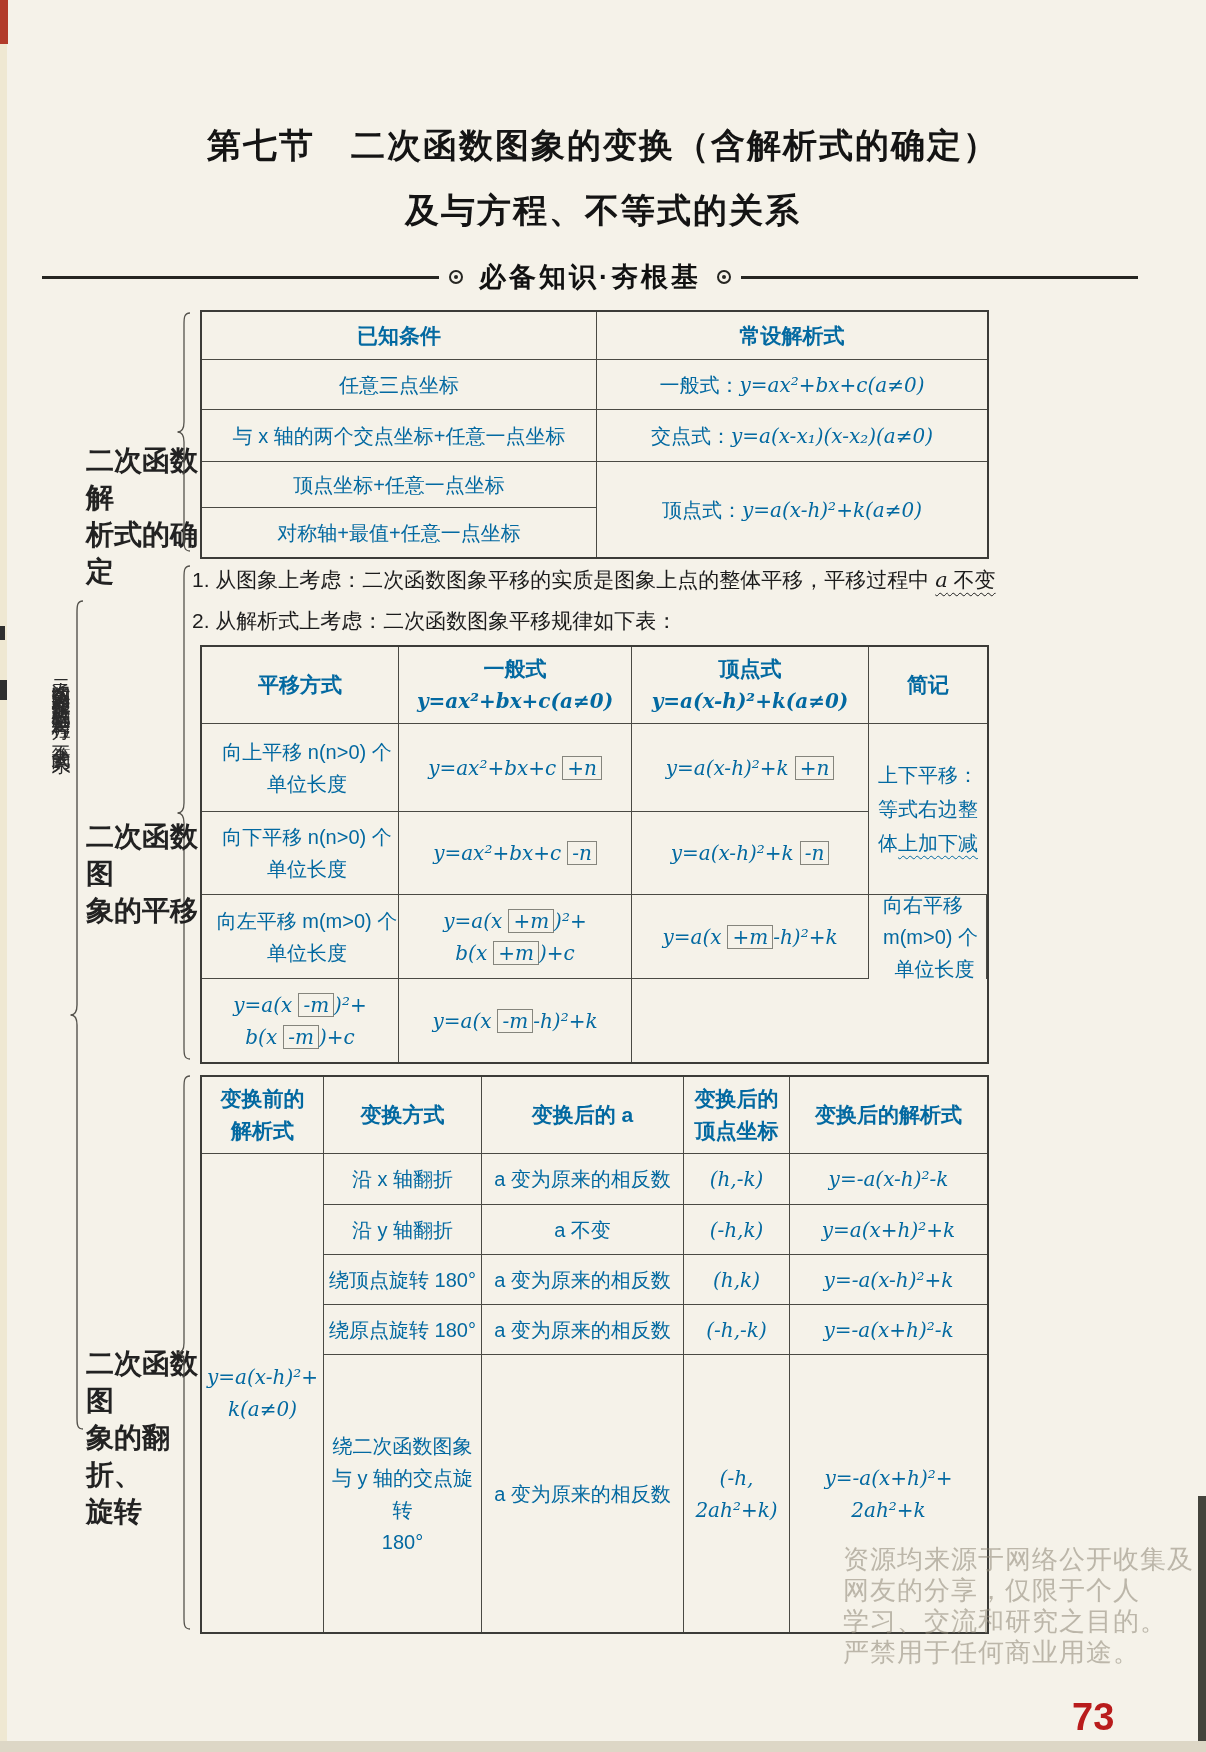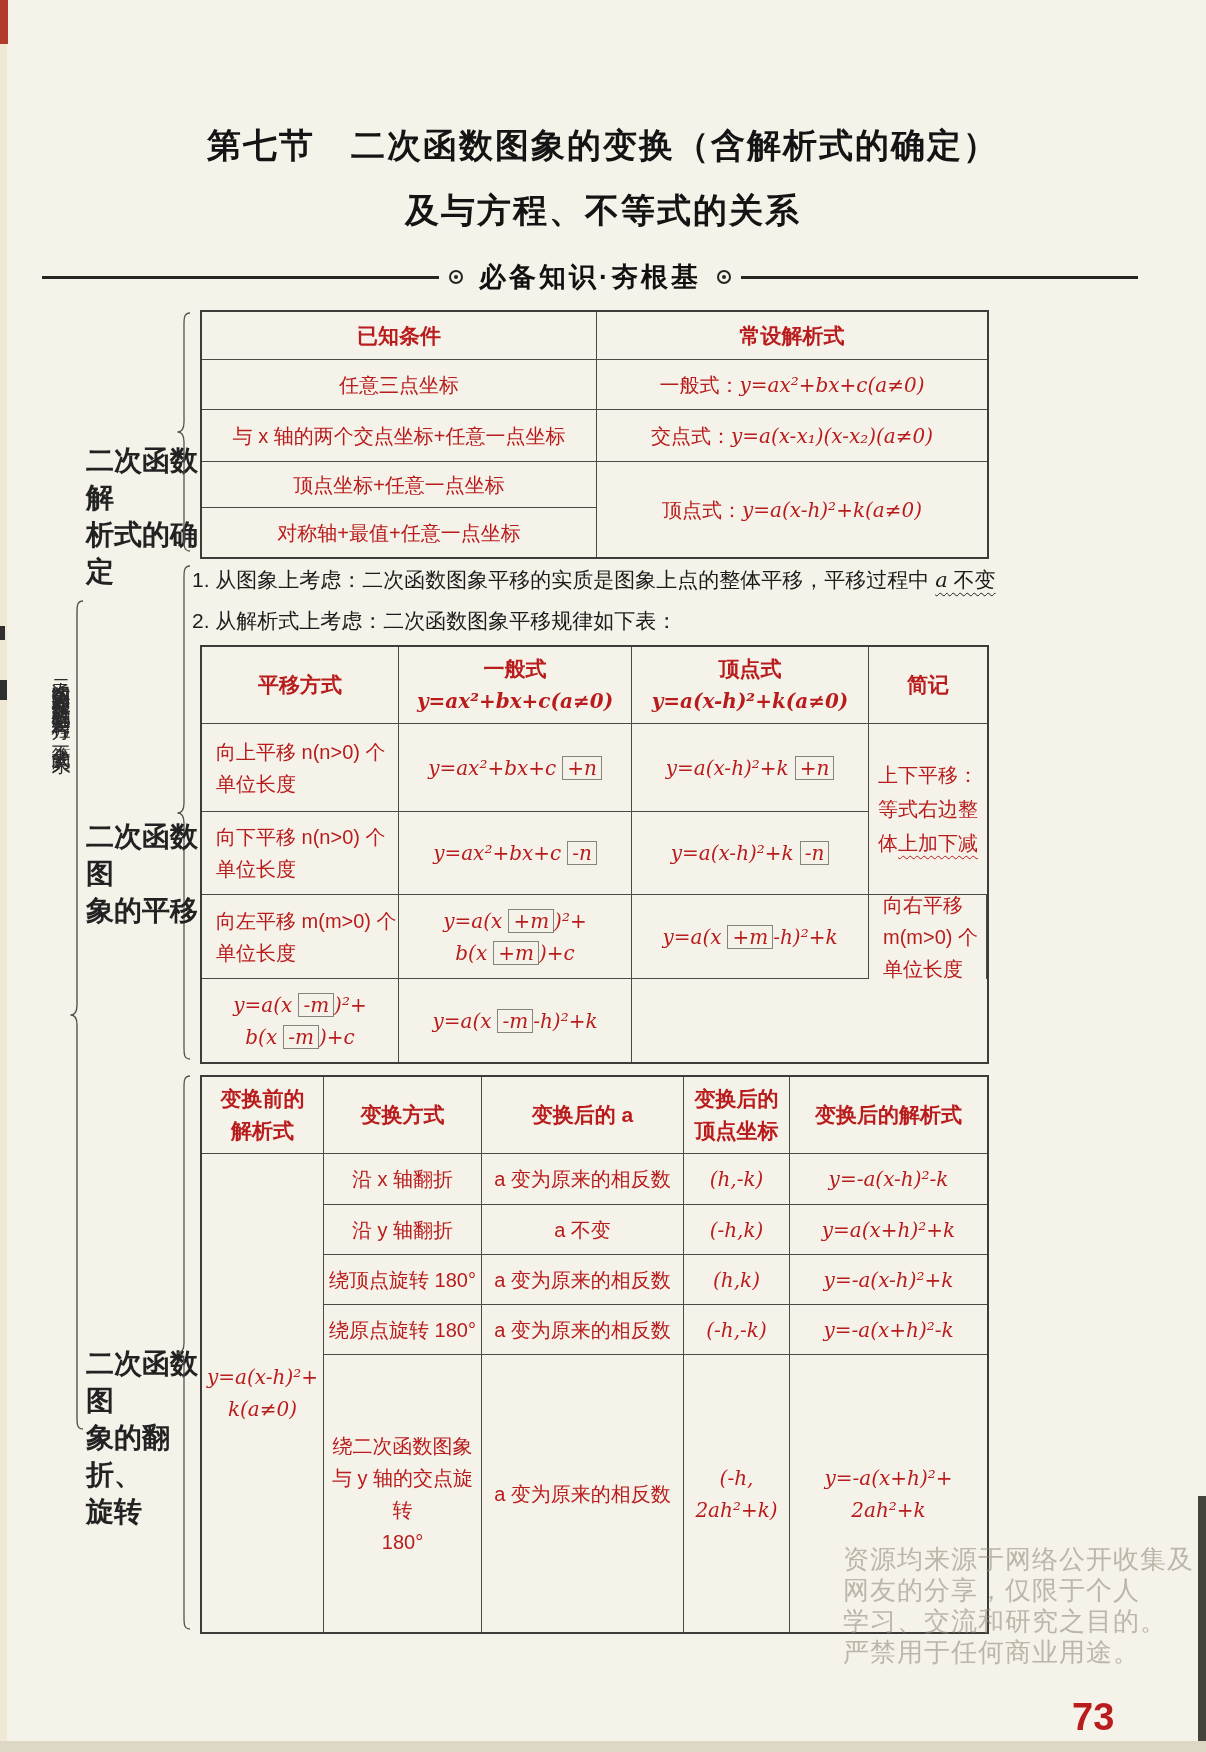--- a/index.html
+++ b/index.html
@@ -43,22 +43,22 @@
   .notes{position:absolute;left:192px;top:566px;width:770px;font-size:21px;color:#1c1c1c;}
   .note-line{margin-bottom:13px;white-space:nowrap;}
   .math{font-family:"DejaVu Serif",serif;font-style:italic;}
   .mathb{font-family:"DejaVu Serif",serif;font-style:italic;font-weight:bold;}
   .wavy{text-decoration:underline;text-decoration-style:wavy;text-decoration-thickness:1px;
         text-underline-offset:5px;}
 
   
   .gtable{position:absolute;border:2px solid #3c3c38;background:transparent;display:grid;}
   .cell{display:flex;align-items:center;justify-content:center;text-align:center;
-        font-size:20px;color:#b91c1c;flex-direction:column;line-height:32px;}
-  .cell.left{align-items:flex-start;text-align:left;padding-left:14px;}
+        font-size:20px;color:#0369a1;flex-direction:column;line-height:32px;}
+  .cell.left{align-items:center;text-align:left;padding-left:14px;}
   .br{border-right:1px solid #4a4a44;}
   .bb{border-bottom:1px solid #4a4a44;}
   .hdr{font-weight:bold;font-size:21px;}
   .boxed{display:inline-block;border:1px solid #85857d;padding:0 4px;margin-left:6px;line-height:22px;}
 
   .t1{left:200px;top:310px;width:785px;height:245px;
       grid-template-columns:395px 390px;grid-template-rows:48px 50px 52px 46px 49px;}
   .t2{left:200px;top:645px;width:785px;height:415px;
       grid-template-columns:197px 233px 237px 118px;grid-template-rows:77px 88px 83px 84px 83px;}
   .t3{left:200px;top:1075px;width:785px;height:555px;

